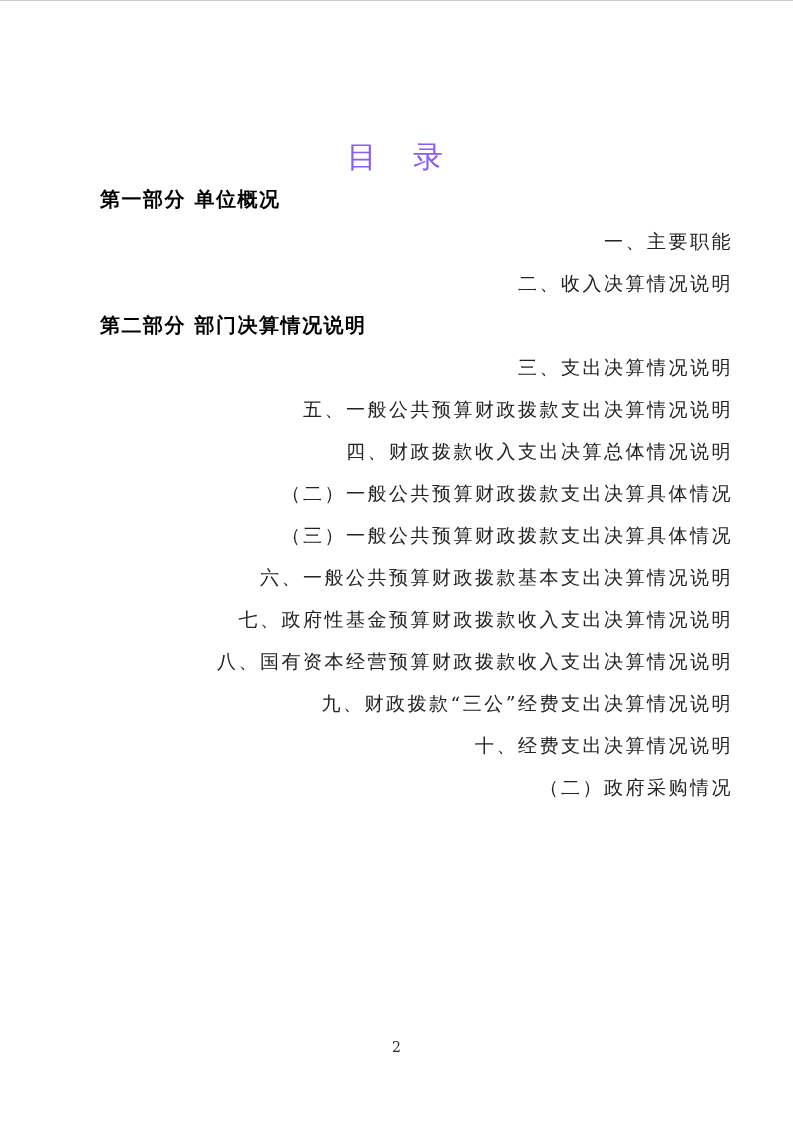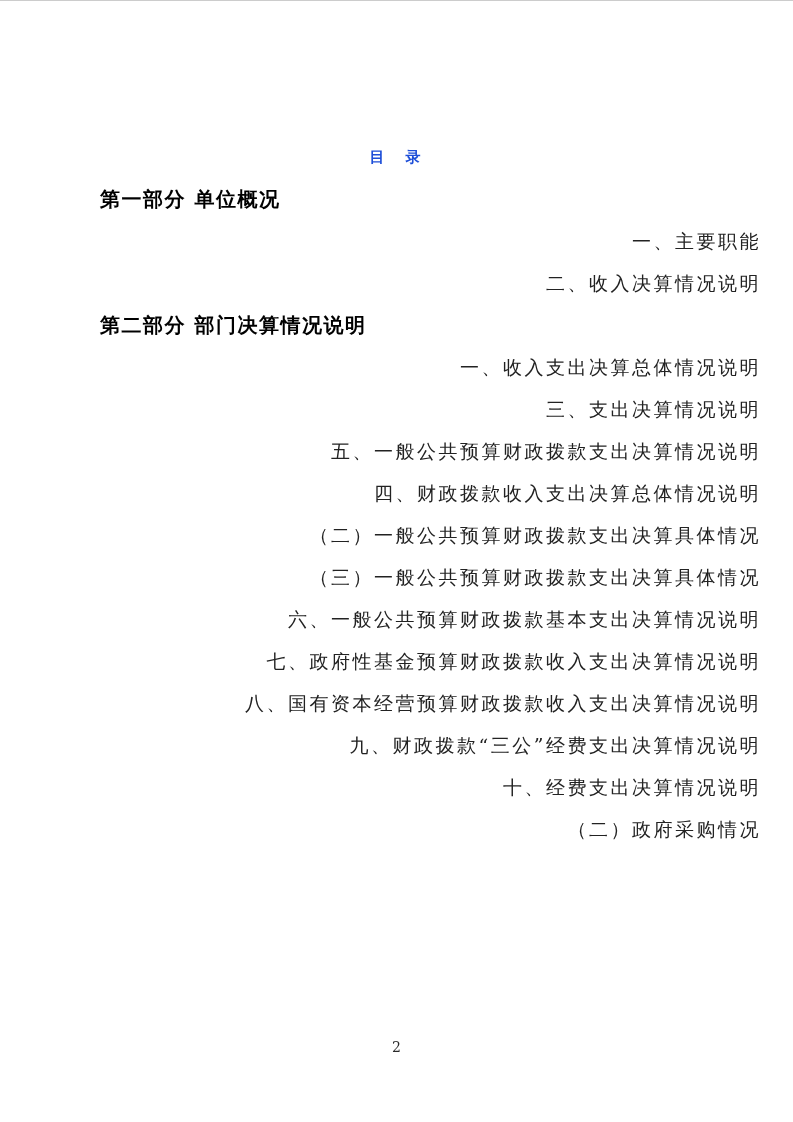--- a/index.html
+++ b/index.html
@@ -15,31 +15,31 @@
     border-top: 1px solid #cccccc;
     overflow: hidden;
     font-family: "DejaVu Serif", "Liberation Serif", serif;
     color: #1c1c1c;
     box-sizing: border-box;
   }
   .doc-title {
     margin-top: 144px;
     text-align: center;
     font-family: "DejaVu Sans", "Liberation Sans", sans-serif;
-    font-weight: 700;
-    font-size: 15px;
+    font-weight: 400;
+    font-size: 30px;
     letter-spacing: 3px;
-    color: #1d4ed8;
+    color: #8b5cf6;
     white-space: pre;
     line-height: 24px;
   }
   .toc {
     margin-top: 20px;
     padding-left: 100px;
-    padding-right: 32px;
+    padding-right: 60px;
   }
   .toc-heading {
     font-family: "DejaVu Sans", "Liberation Sans", sans-serif;
     font-weight: 700;
     font-size: 20px;
     letter-spacing: 1.5px;
     color: #000000;
     line-height: 21px;
     margin-bottom: 21px;
     white-space: pre;
@@ -70,21 +70,20 @@
 <body>
 
 <div class="page">
   <div class="doc-title">目　录</div>
 
   <div class="toc">
       <div class="toc-heading">第一部分 单位概况</div>
       <div class="toc-item">一、主要职能</div>
       <div class="toc-item">二、收入决算情况说明</div>
       <div class="toc-heading">第二部分 部门决算情况说明</div>
-      <div class="toc-item">一、收入支出决算总体情况说明</div>
       <div class="toc-item">三、支出决算情况说明</div>
       <div class="toc-item">五、一般公共预算财政拨款支出决算情况说明</div>
       <div class="toc-item">四、财政拨款收入支出决算总体情况说明</div>
       <div class="toc-item">（二）一般公共预算财政拨款支出决算具体情况</div>
       <div class="toc-item">（三）一般公共预算财政拨款支出决算具体情况</div>
       <div class="toc-item">六、一般公共预算财政拨款基本支出决算情况说明</div>
       <div class="toc-item">七、政府性基金预算财政拨款收入支出决算情况说明</div>
       <div class="toc-item">八、国有资本经营预算财政拨款收入支出决算情况说明</div>
       <div class="toc-item">九、财政拨款“三公”经费支出决算情况说明</div>
       <div class="toc-item">十、经费支出决算情况说明</div>

